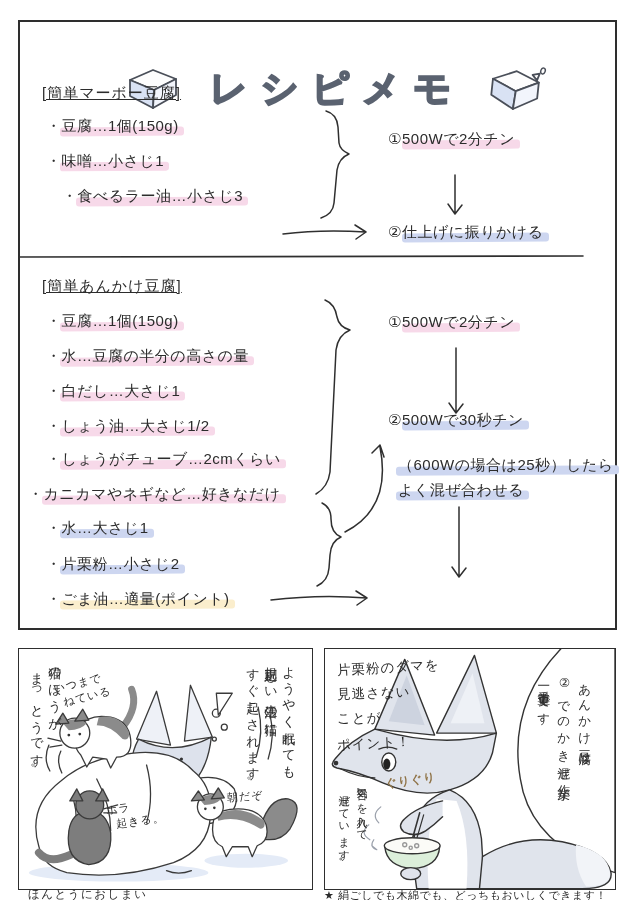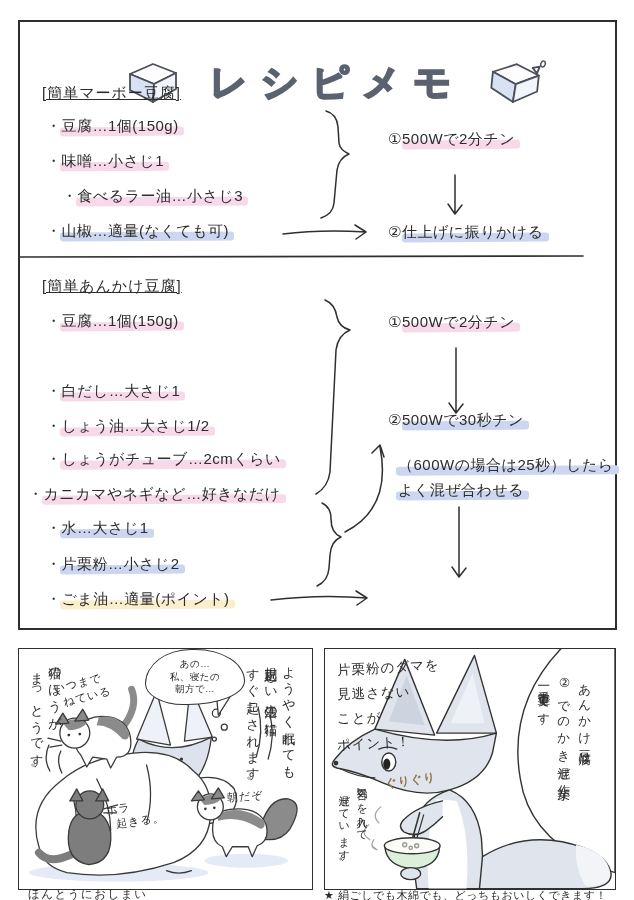--- a/index.html
+++ b/index.html
@@ -1,21 +1,21 @@
 <!DOCTYPE html>
 <html style="--pink: #f7d9e9; --blue: #cdd6f0; --yellow: #fbeecd; --ink: #2c2c2c; --tofu_fill: #d9e2f4; --bowl_green: #dcefda; --guri_brown: #8f7347;"><head>
 <meta charset="utf-8">
 <style>
   html,body{margin:0;padding:0;background:#ffffff;}
   .stage{position:relative;width:634px;height:900px;background:#fff;overflow:hidden;
          font-family:"Liberation Sans","DejaVu Sans",sans-serif;color:#2c2c2c;}
   .abs{position:absolute;white-space:nowrap;}
   
   .recipe-box{position:absolute;left:18px;top:20px;width:595px;height:606px;border:2px solid #2e2e2e;background:#fff;}
-  .title-row{position:absolute;left:80px;top:24px;width:470px;height:62px;display:flex;align-items:flex-end;justify-content:center;gap:20px;}
+  .title-row{position:absolute;left:80px;top:36px;width:470px;height:62px;display:flex;align-items:center;justify-content:center;gap:20px;}
   .memo-title{font-size:37px;font-weight:bold;letter-spacing:13px;color:#edf1fa;
               -webkit-text-stroke:2.2px #5a6270;padding-left:6px;}
   
   .hdr{font-size:15px;letter-spacing:1px;text-decoration:underline;}
   .ing,.step{font-size:15px;letter-spacing:0.5px;}
   .hl{position:relative;display:inline-block;z-index:0;}
   .hl::after{content:"";position:absolute;z-index:-1;height:9px;bottom:0;left:-2px;right:-5px;
              border-radius:3px;transform:rotate(-0.4deg);background:var(--hlc,#f7d9e9);}
   .hl-skip::after{left:14px;}
   .hl-pink{--hlc:var(--pink);}
@@ -88,27 +88,27 @@
       <path d="M459,507 L459,575 M459,577 L452,567 M459,577 L466,568"></path>
 
       <path d="M271,600 Q320,594 367,598 M367,598 L356,591 M367,598 L357,605"></path>
     </g>
   </svg>
 
   <div class="abs hdr" style="left:42px;top:84px">[簡単マーボー豆腐]</div>
   <div class="abs ing" style="left:46px;top:117px"><span class="hl-skip hl hl-pink">・豆腐…1個(150g)</span></div>
   <div class="abs ing" style="left:46px;top:152px"><span class="hl-skip hl hl-pink">・味噌…小さじ1</span></div>
   <div class="abs ing" style="left:62px;top:187px"><span class="hl-skip hl hl-pink">・食べるラー油…小さじ3</span></div>
-  <div class="abs ing" style="left:46px;top:222px"><span class="hl-skip hl hl-blue">・山椒…適量(なくても可)</span></div>
 
   <div class="abs step" style="left:388px;top:130px"><span class="hl-skip hl hl-pink">①500Wで2分チン</span></div>
   <div class="abs step" style="left:388px;top:223px"><span class="hl-skip hl hl-blue">②仕上げに振りかける</span></div>
 
   <div class="abs hdr" style="left:42px;top:277px">[簡単あんかけ豆腐]</div>
   <div class="abs ing" style="left:46px;top:312px"><span class="hl-skip hl hl-pink">・豆腐…1個(150g)</span></div>
+  <div class="abs ing" style="left:46px;top:347px"><span class="hl-skip hl hl-pink">・水…豆腐の半分の高さの量</span></div>
   <div class="abs ing" style="left:46px;top:382px"><span class="hl-skip hl hl-pink">・白だし…大さじ1</span></div>
   <div class="abs ing" style="left:46px;top:417px"><span class="hl-skip hl hl-pink">・しょう油…大さじ1/2</span></div>
   <div class="abs ing" style="left:46px;top:450px"><span class="hl-skip hl hl-pink">・しょうがチューブ…2cmくらい</span></div>
   <div class="abs ing" style="left:28px;top:485px"><span class="hl-skip hl hl-pink">・カニカマやネギなど…好きなだけ</span></div>
   <div class="abs ing" style="left:46px;top:519px"><span class="hl-skip hl hl-blue">・水…大さじ1</span></div>
   <div class="abs ing" style="left:46px;top:555px"><span class="hl-skip hl hl-blue">・片栗粉…小さじ2</span></div>
   <div class="abs ing" style="left:46px;top:590px"><span class="hl-skip hl hl-yellow">・ごま油…適量(ポイント)</span></div>
 
   <div class="abs step" style="left:388px;top:313px"><span class="hl-skip hl hl-pink">①500Wで2分チン</span></div>
   <div class="abs step" style="left:388px;top:411px"><span class="hl-skip hl hl-blue">②500Wで30秒チン</span></div>
@@ -171,25 +171,20 @@
         <polygon points="180,142 186,151 173,152" fill="#8b8b8b"></polygon>
         <polygon points="200,139 206,149 193,150" fill="#8b8b8b"></polygon>
         <circle cx="187" cy="160" r="1.3" fill="#333" stroke="none"></circle>
         <circle cx="196" cy="159" r="1.3" fill="#333" stroke="none"></circle>
         <path d="M148,222 Q160,227 173,222"></path>
 
         <polygon points="198,44 214,44 200,66" fill="#fff"></polygon>
       </g>
     </svg>
 
-    <div class="bubble-l">
-      <span>あの…</span>
-      <span>私、寝たの</span>
-      <span>朝方で…</span>
-    </div>
 
     <div class="abs vtext hand" style="left:262px;top:8px">ようやく眠れても</div>
     <div class="abs vtext hand" style="left:244px;top:8px">規則正しい生活の猫に</div>
     <div class="abs vtext hand" style="left:226px;top:10px">すぐ起こされます。</div>
 
     <div class="abs vtext hand" style="left:28px;top:8px">猫のほうが</div>
     <div class="abs vtext hand" style="left:10px;top:14px">まっとうです。</div>
 
     <div class="abs" style="left:36px;top:26px;transform:rotate(-14deg);font-size:11px;letter-spacing:1px">
       <div>いつまで</div>

